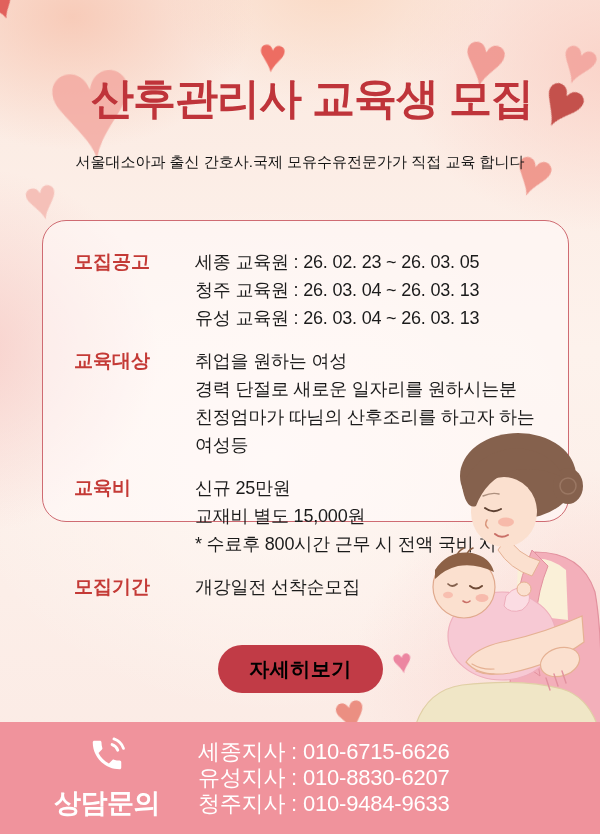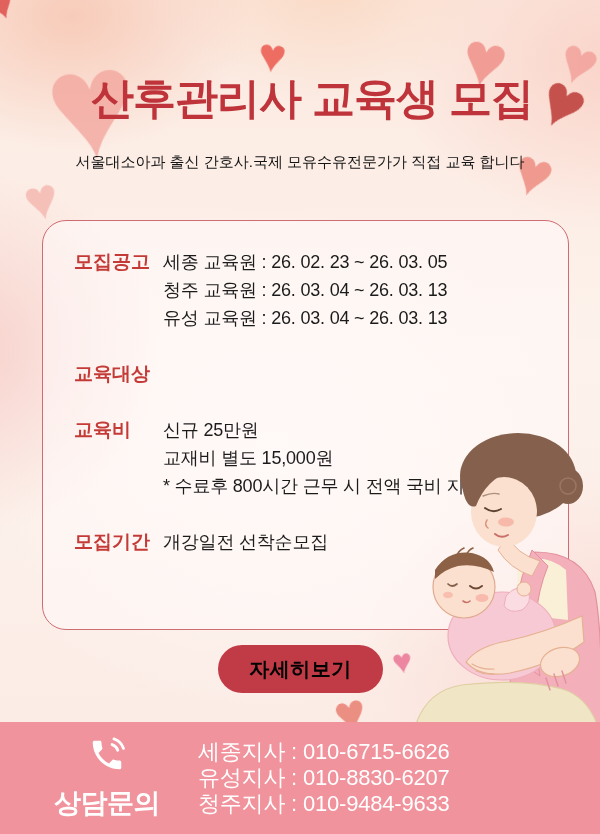--- a/index.html
+++ b/index.html
@@ -18,28 +18,28 @@
   .heart{position:absolute; line-height:1; filter:blur(.6px); user-select:none; z-index:1;}
   .title{
     position:absolute; left:0; top:70px; width:100%; text-align:center;
     font-size:43px; font-weight:800; letter-spacing:-1px; color:#bf343a; z-index:2;padding-left:12px;
   }
   .subtitle{
     position:absolute; left:0; top:153px; width:100%; text-align:center;
     font-size:15px; font-weight:500; color:#141414; z-index:2;
   }
   .card{
-    position:absolute; left:42px; top:220px; width:527px; height:410px; box-sizing:border-box;
+    position:absolute; left:42px; top:220px; width:527px; height:302px; box-sizing:border-box;
     border:1px solid #cf6b72; border-radius:24px; background:rgba(255,250,249,.55);
     padding:27px 14px 0 31px; z-index:2;
-    display:flex; flex-direction:column; gap:28px;
+    display:flex; flex-direction:column; gap:15px;
   }
   .row{display:flex; align-items:flex-start;}
   .row .label{width:89px; flex:0 0 89px; font-size:19px; font-weight:800; color:#c43a36; line-height:28px;}
-  .row .lines{flex:1;}
+  .row .lines{flex:1;margin-left:32px;}
   .row .line{font-size:18px; color:#1b1b1b; line-height:28px; letter-spacing:-0.2px;}
   .cta{
     position:absolute; left:218px; top:645px; width:165px; height:48px; border:none;
     border-radius:24px; background:#c13b46; color:#000000; font-family:inherit;
     font-size:20px; font-weight:800; letter-spacing:.5px; cursor:pointer; z-index:4;
   }
   .illus{position:absolute; left:400px; top:424px; width:200px; height:300px; z-index:3;}
   .footer{
     position:absolute; left:0; top:722px; width:600px; height:112px; background:#f0939c; z-index:5;
     display:flex; align-items:center;
@@ -72,20 +72,25 @@
     <div class="row">
       <div class="label">모집공고</div>
       <div class="lines">
         <div class="line">세종 교육원 : 26. 02. 23 ~ 26. 03. 05</div>
         <div class="line">청주 교육원 : 26. 03. 04 ~ 26. 03. 13</div>
         <div class="line">유성 교육원 : 26. 03. 04 ~ 26. 03. 13</div>
       </div>
     </div>
     <div class="row">
       <div class="label">교육대상</div>
+      <div class="lines">
+        <div class="line">취업을 원하는 여성</div>
+        <div class="line">경력 단절로 새로운 일자리를 원하시는분</div>
+        <div class="line">친정엄마가 따님의 산후조리를 하고자 하는 여성등</div>
+      </div>
     </div>
     <div class="row">
       <div class="label">교육비</div>
       <div class="lines">
         <div class="line">신규 25만원</div>
         <div class="line">교재비 별도 15,000원</div>
         <div class="line">* 수료후 800시간 근무 시 전액 국비 지원</div>
       </div>
     </div>
     <div class="row">

